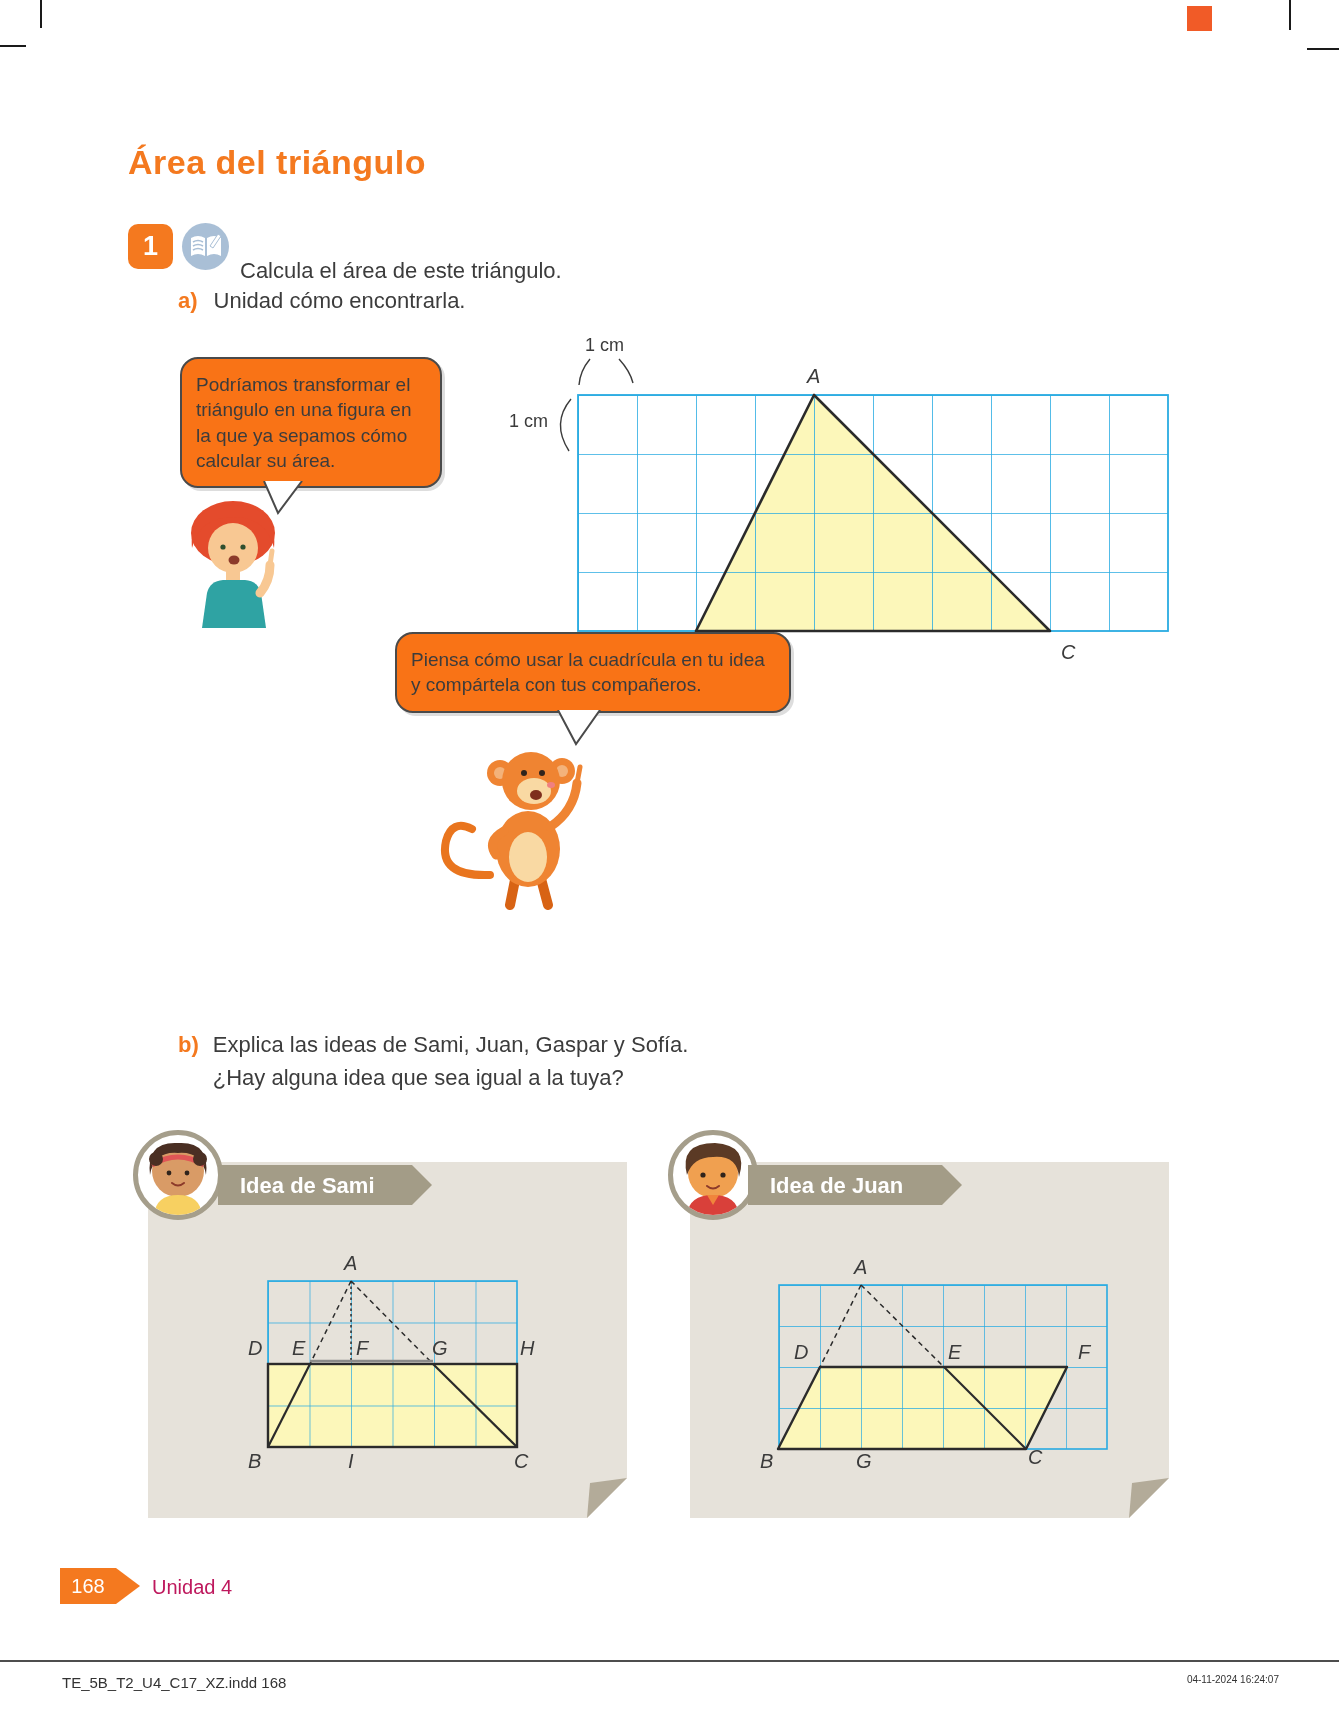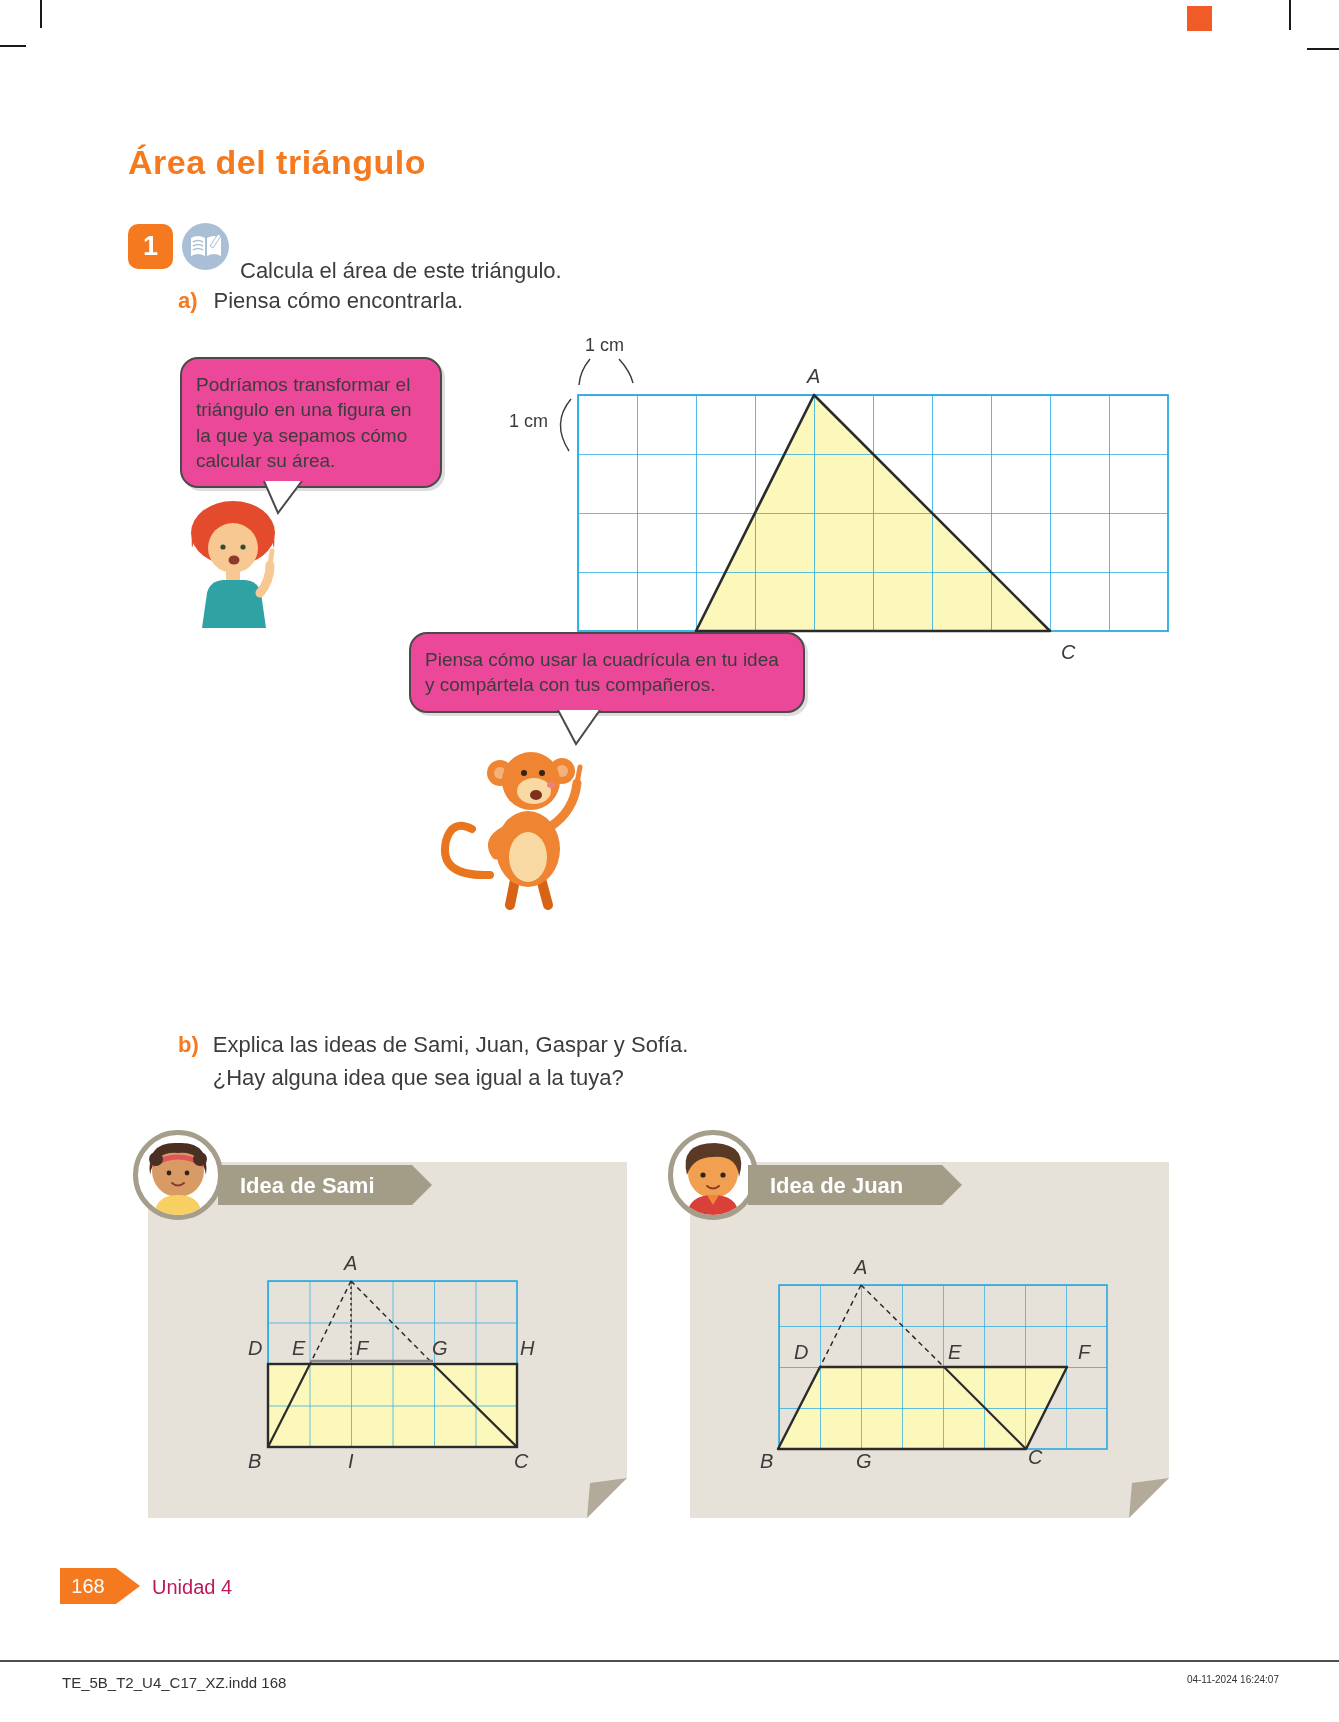--- a/index.html
+++ b/index.html
@@ -15,24 +15,24 @@
   .num-badge{position:absolute;left:128px;top:224px;width:45px;height:45px;border-radius:10px;
              background:#f4791f;color:#fff;font-size:27px;font-weight:bold;
              display:flex;align-items:center;justify-content:center;}
   .book-icon{position:absolute;left:182px;top:223px;width:47px;height:47px;border-radius:50%;
              background:#a9bfd6;display:flex;align-items:center;justify-content:center;}
   .statement{position:absolute;left:240px;top:234px;font-size:22px;margin-top:24px;}
   .part-label{color:#f4791f;font-weight:bold;font-size:22px;}
   .part-a{position:absolute;left:178px;top:288px;display:flex;gap:16px;font-size:22px;}
   .part-b{position:absolute;left:178px;top:1028px;display:flex;gap:14px;font-size:22px;line-height:1.5;}
   
-  .bubble{position:absolute;background:#ec4899;border:2px solid #4a4a4a;border-radius:18px;
+  .bubble{position:absolute;background:#f97316;border:2px solid #4a4a4a;border-radius:18px;
           font-size:19px;line-height:1.33;padding:13px 14px;box-shadow:3px 3px 0 rgba(120,120,120,.25);}
   .bubble1{left:180px;top:357px;width:230px;}
-  .bubble2{left:395px;top:632px;width:364px;margin-left:14px;}
+  .bubble2{left:395px;top:632px;width:364px;}
   .tail{position:absolute;}
   
   .card{position:absolute;width:479px;height:356px;background:#e6e2da;}
   .avatar{position:absolute;width:80px;height:80px;border-radius:50%;background:#fff;
           border:5px solid #a59e8b;overflow:hidden;}
   .banner-text{fill:#ffffff;font-size:22px;font-weight:bold;font-family:"Liberation Sans",sans-serif;}
   
   .unit-label{position:absolute;left:152px;top:1576px;font-size:20px;color:#be185d;}
   .bottom-rule{position:absolute;left:0;top:1660px;width:1339px;height:2px;background:#4d4d4d;}
   .print-left{position:absolute;left:62px;top:1674px;font-size:15px;color:#333;}
@@ -62,21 +62,21 @@
       <path d="M2,6 Q9,2 16,6 L16,24 Q9,20 2,24 Z" fill="#ffffff"></path>
       <path d="M32,6 Q25,2 18,6 L18,24 Q25,20 32,24 Z" fill="#ffffff"></path>
       <path d="M4,10 Q9,7 14,10 M4,14 Q9,11 14,14 M4,18 Q9,15 14,18" stroke="#a9bfd6" stroke-width="1.6" fill="none"></path>
       <path d="M21,14 L29,2 L32,4 L24,16 Z" fill="#ffffff" stroke="#a9bfd6" stroke-width="1"></path>
     </svg>
   </div>
   <div class="statement">Calcula el área de este triángulo.</div>
 
   <div class="part-a">
     <span class="part-label">a)</span>
-    <span>Piensa cómo encontrarla.</span>
+    <span>Unidad cómo encontrarla.</span>
   </div>
 
   <svg class="abs" style="left:495px;top:315px;" width="700" height="360" viewBox="0 0 700 360">
     <defs>
       <pattern id="gridMain" patternUnits="userSpaceOnUse" x="83" y="80" width="59" height="59">
         <path d="M59,0 L0,0 L0,59" fill="none" stroke="#29abe2" stroke-width="1.6"></path>
       </pattern>
     </defs>
 
     <polygon points="319,80 201,316 555,316" fill="#fcf7ba"></polygon>

